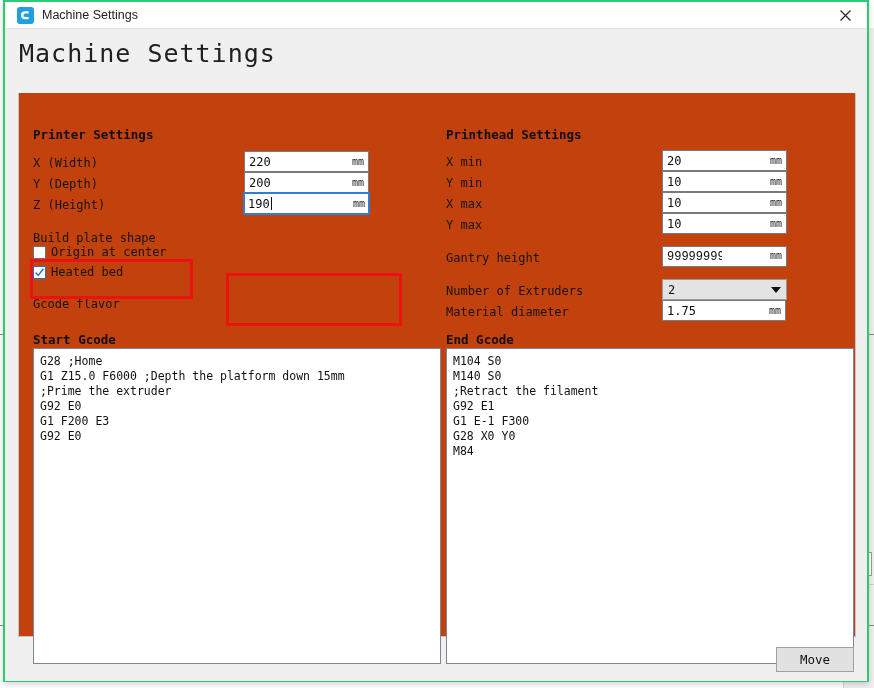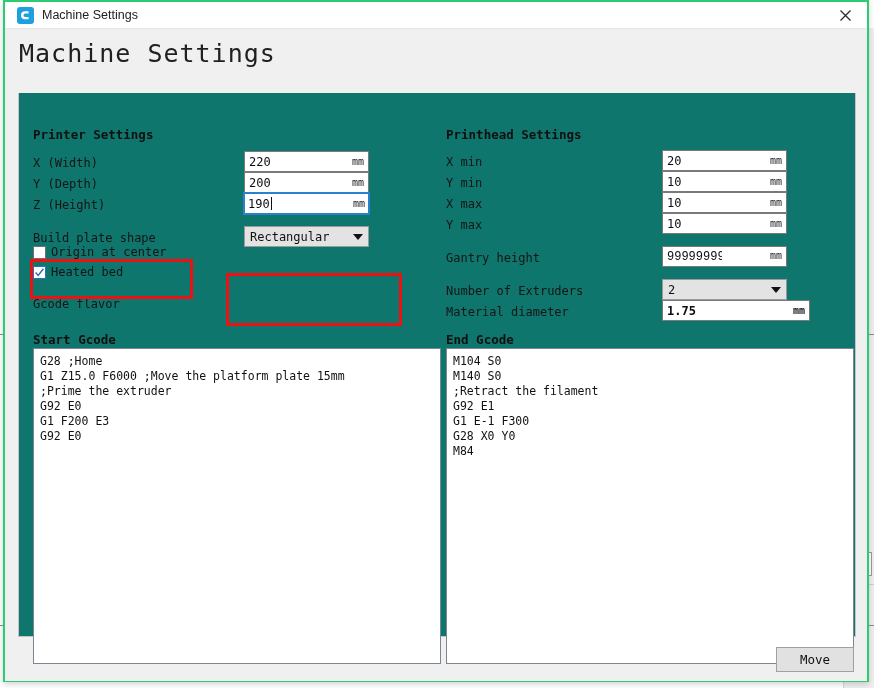--- a/index.html
+++ b/index.html
@@ -148,21 +148,21 @@
     margin-bottom: -1px;
   }
 
   
   .page {
     position: absolute;
     left: 13px;
     top: 64px;
     right: 11px;
     bottom: 44px;
-    background: #0f766e;
+    background: #c2410c;
     border: 1px solid #c4c4c4;
     border-top: none;
   }
 
   .section-title {
     position: absolute;
     font-family: "DejaVu Sans Mono", monospace;
     font-size: 12.5px;
     font-weight: bold;
     color: #101010;
@@ -354,24 +354,20 @@
           <span class="unit">mm</span>
         </div>
 
         <div class="fld-label" style="left:14px; top:105px;">Z (Height)</div>
         <div class="textbox focused" style="left:224px; top:99px; width:127px; height:23px;">
           <span class="val"><span>190</span><span class="caret"></span></span>
           <span class="unit">mm</span>
         </div>
 
         <div class="fld-label" style="left:14px; top:138px;">Build plate shape</div>
-        <div class="combo" style="left:225px; top:133px; width:125px;">
-          <span class="cval">Rectangular</span>
-          <span class="arrow"></span>
-        </div>
 
         <div class="checkrow" style="left:14px; top:152px;">
           <span class="cbox"></span>
           <span class="clabel">Origin at center</span>
         </div>
 
         <div class="checkrow" style="left:14px; top:172px;">
           <span class="cbox checked">
             <svg width="11" height="11" viewBox="0 0 11 11">
               <path d="M1.6 5.6 L4.2 8.4 L9.4 1.8" stroke="#2f6fb5" stroke-width="1.5" fill="none"></path>
@@ -414,28 +410,28 @@
           <span class="unit">mm</span>
         </div>
 
         <div class="fld-label" style="left:427px; top:191px;">Number of Extruders</div>
         <div class="combo" style="left:643px; top:186px; width:125px;">
           <span class="cval">2</span>
           <span class="arrow"></span>
         </div>
 
         <div class="fld-label" style="left:427px; top:212px;">Material diameter</div>
-        <div class="textbox" style="left:643px; top:207px; width:148px;font-weight:bold;">
+        <div class="textbox" style="left:643px; top:207px; width:124px;">
           <span class="val">1.75</span>
           <span class="unit">mm</span>
         </div>
 
         <div class="section-title" style="left:14px; top:239px;">Start Gcode</div>
         <div class="gcode-area" style="left:14px; top:255px; width:408px; height:316px;">G28 ;Home
-G1 Z15.0 F6000 ;Move the platform plate 15mm
+G1 Z15.0 F6000 ;Depth the platform down 15mm
 ;Prime the extruder
 G92 E0
 G1 F200 E3
 G92 E0</div>
 
         <div class="section-title" style="left:427px; top:239px;">End Gcode</div>
         <div class="gcode-area" style="left:427px; top:255px; width:408px; height:316px;">M104 S0
 M140 S0
 ;Retract the filament
 G92 E1

